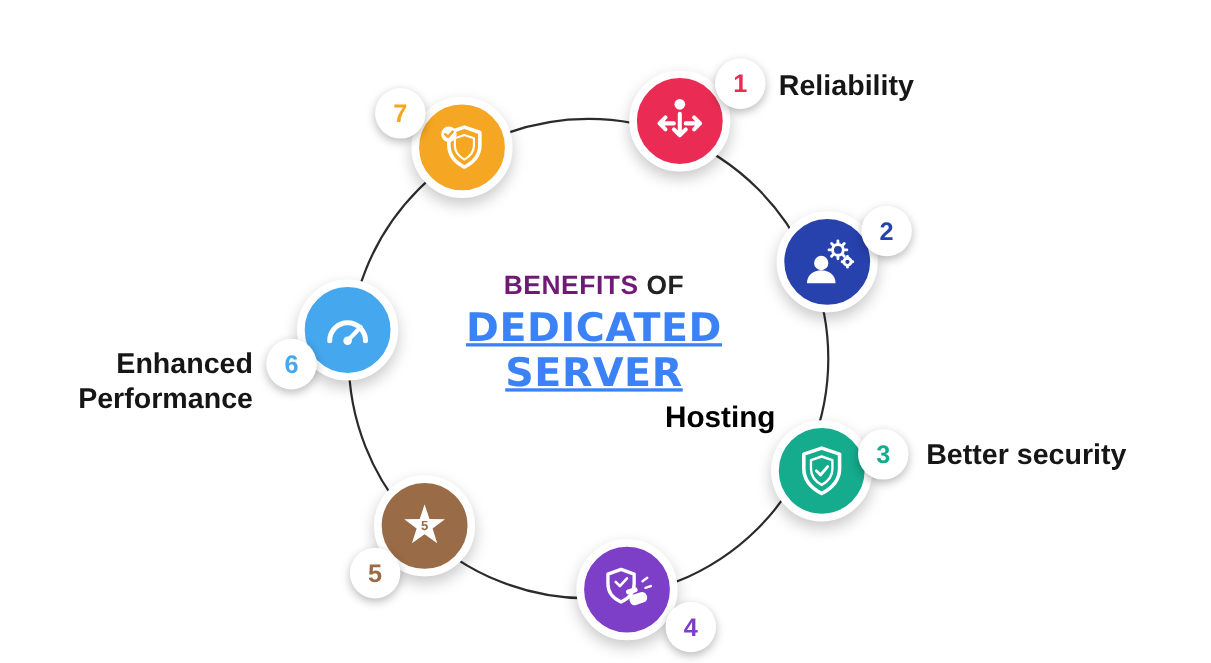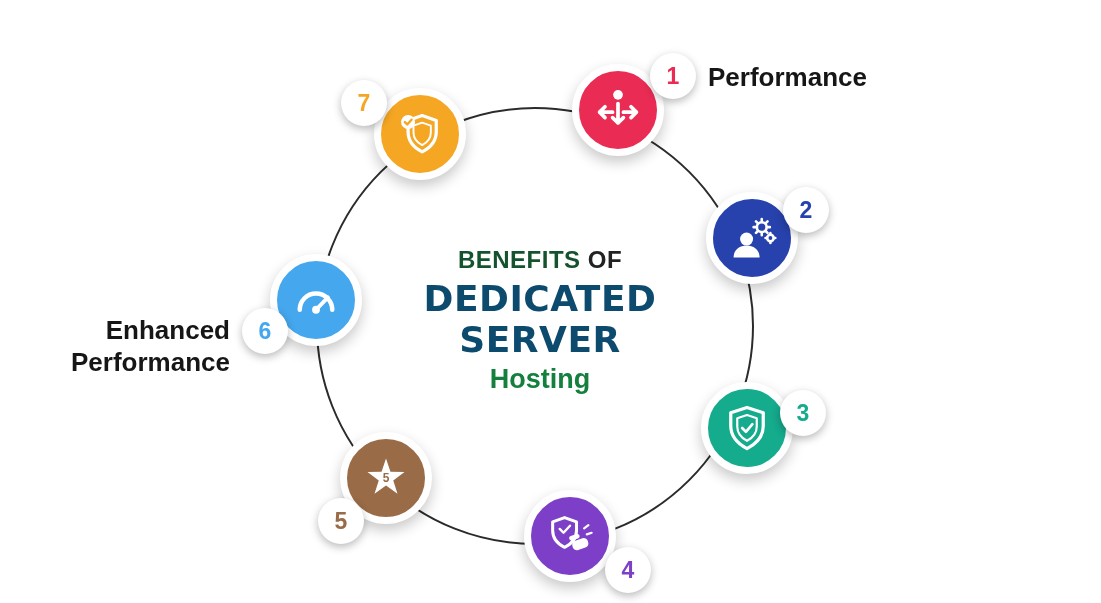--- a/index.html
+++ b/index.html
@@ -25,21 +25,21 @@
   .lbl{
     position:absolute;font-size:26px;font-weight:600;line-height:1.22;color:#161616;z-index:3;
   }
   .lbl.right{text-align:right;}
   .lbl.nowrap{white-space:nowrap;}
   .center-text{
     position:absolute;left:375px;top:246px;width:330px;text-align:center;z-index:1;
   }
   .ct-line1{font-size:24px;font-weight:800;letter-spacing:.5px;color:#222;}
   .ct-line2{font-family:"DejaVu Sans",sans-serif;font-size:36px;font-weight:800;letter-spacing:.5px;margin-top:4px;}
-  .ct-line3{font-size:27px;font-weight:800;color:#15803d;margin-top:4px;}
+  .ct-line3{font-size:27px;font-weight:800;color:#000000;margin-top:4px;text-align:right;}
   
   .n1{left:572px;top:64px;}  .b1{left:650px;top:53px;}
   .n2{left:706px;top:192px;} .b2{left:783px;top:187px;}
   .n3{left:701px;top:382px;} .b3{left:780px;top:390px;}
   .n4{left:524px;top:490px;} .b4{left:605px;top:547px;}
   .n5{left:340px;top:432px;} .b5{left:318px;top:498px;}
   .n6{left:270px;top:254px;} .b6{left:242px;top:308px;}
   .n7{left:374px;top:88px;}  .b7{left:341px;top:80px;}
   .l1{left:708px;top:62px;}
   .l2{left:845px;top:188px;width:215px;}
@@ -51,40 +51,40 @@
 </style>
 </head>
 <body>
 
 <div class="stage">
 
   <div class="ring"></div>
 
   <div class="center-text">
     <div class="ct-line1">
-      <span style="color: #14532d;">BENEFITS</span><span> OF</span>
+      <span style="color: #701a75;">BENEFITS</span><span> OF</span>
     </div>
-    <div class="ct-line2" style="color: #0c4a6e;">DEDICATED SERVER</div>
+    <div class="ct-line2" style="color: #3b82f6; text-decoration: underline;">DEDICATED SERVER</div>
     <div class="ct-line3">Hosting</div>
   </div>
 
   <div class="node n1" style="background-color: rgb(234, 44, 84);">
     <span>
       <svg viewBox="0 0 48 48">
         <circle cx="24" cy="10" r="4.5" fill="#fff"></circle>
         <g fill="none" stroke="#fff" stroke-width="3.4" stroke-linecap="round" stroke-linejoin="round">
           <path d="M24 18v18M24 36l-5-5M24 36l5-5"></path>
           <path d="M19 26H7M7 26l5-5M7 26l5 5"></path>
           <path d="M29 26h12M41 26l-5-5M41 26l-5 5"></path>
         </g>
       </svg>
     </span>
   </div>
   <div class="badge b1" style="color: rgb(234, 44, 84);">1</div>
-  <div class="lbl nowrap l1">Performance</div>
+  <div class="lbl nowrap l1">Reliability</div>
 
   <div class="node n2" style="background-color: rgb(39, 66, 173);">
     <span>
       <svg viewBox="0 0 48 48">
         <g fill="#fff">
           <circle cx="19" cy="25" r="6"></circle>
           <path d="M7 42c0-7 5.4-11 12-11s12 4 12 11z"></path>
         </g>
         <g fill="none" stroke="#fff" stroke-width="2.4" stroke-linecap="round">
           <circle cx="33" cy="14" r="4.5"></circle>
@@ -100,20 +100,21 @@
   <div class="node n3" style="background-color: rgb(21, 171, 141);">
     <span>
       <svg viewBox="0 0 48 48">
         <path d="M24 5l15 5v12c0 9.5-6.3 16.5-15 21-8.7-4.5-15-11.5-15-21V10z" fill="none" stroke="#fff" stroke-width="3" stroke-linejoin="round"></path>
         <path d="M24 12l9 3v7.5c0 6-3.8 10.5-9 13.3-5.2-2.8-9-7.3-9-13.3V15z" fill="none" stroke="#fff" stroke-width="2" stroke-linejoin="round"></path>
         <path d="M19.5 24l3.5 3.5 6-7" fill="none" stroke="#fff" stroke-width="2.4" stroke-linecap="round" stroke-linejoin="round"></path>
       </svg>
     </span>
   </div>
   <div class="badge b3" style="color: rgb(21, 171, 141);">3</div>
+  <div class="lbl nowrap l3">Better security</div>
 
   <div class="node n4" style="background-color: rgb(125, 63, 200);">
     <span>
       <svg viewBox="0 0 48 48">
         <path d="M19 7l11 4v8c0 7-4.6 12.4-11 15.4C12.6 31.4 8 26 8 19v-8z" fill="none" stroke="#fff" stroke-width="2.8" stroke-linejoin="round"></path>
         <path d="M14.5 17.5l3.5 3.5 6-6.5" fill="none" stroke="#fff" stroke-width="2.2" stroke-linecap="round" stroke-linejoin="round"></path>
         <g fill="#fff">
           <rect x="26" y="27" width="15" height="9" rx="4" transform="rotate(-18 33.5 31.5)"></rect>
           <rect x="23" y="23" width="10" height="4.2" rx="2.1" transform="rotate(-18 28 25)"></rect>
         </g>

